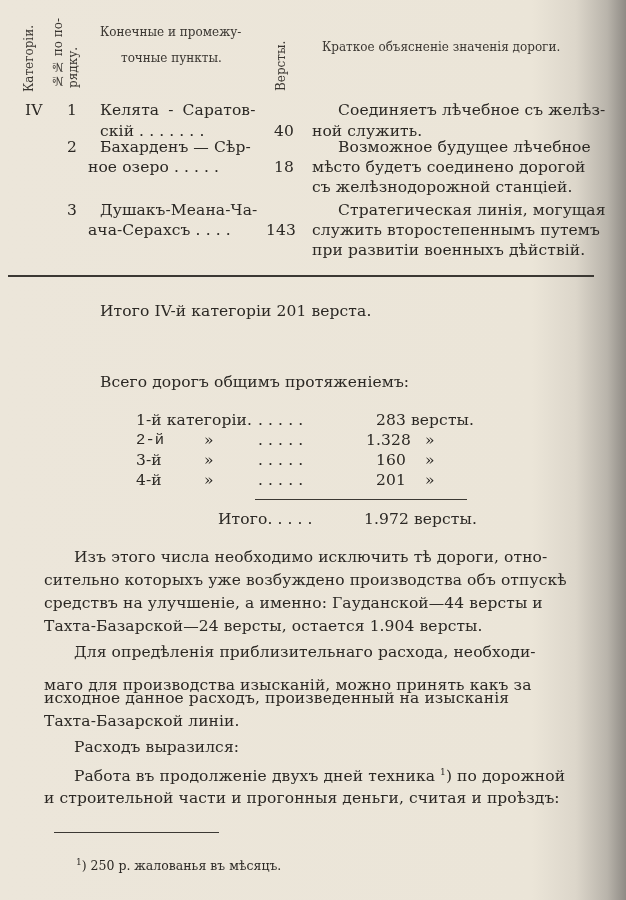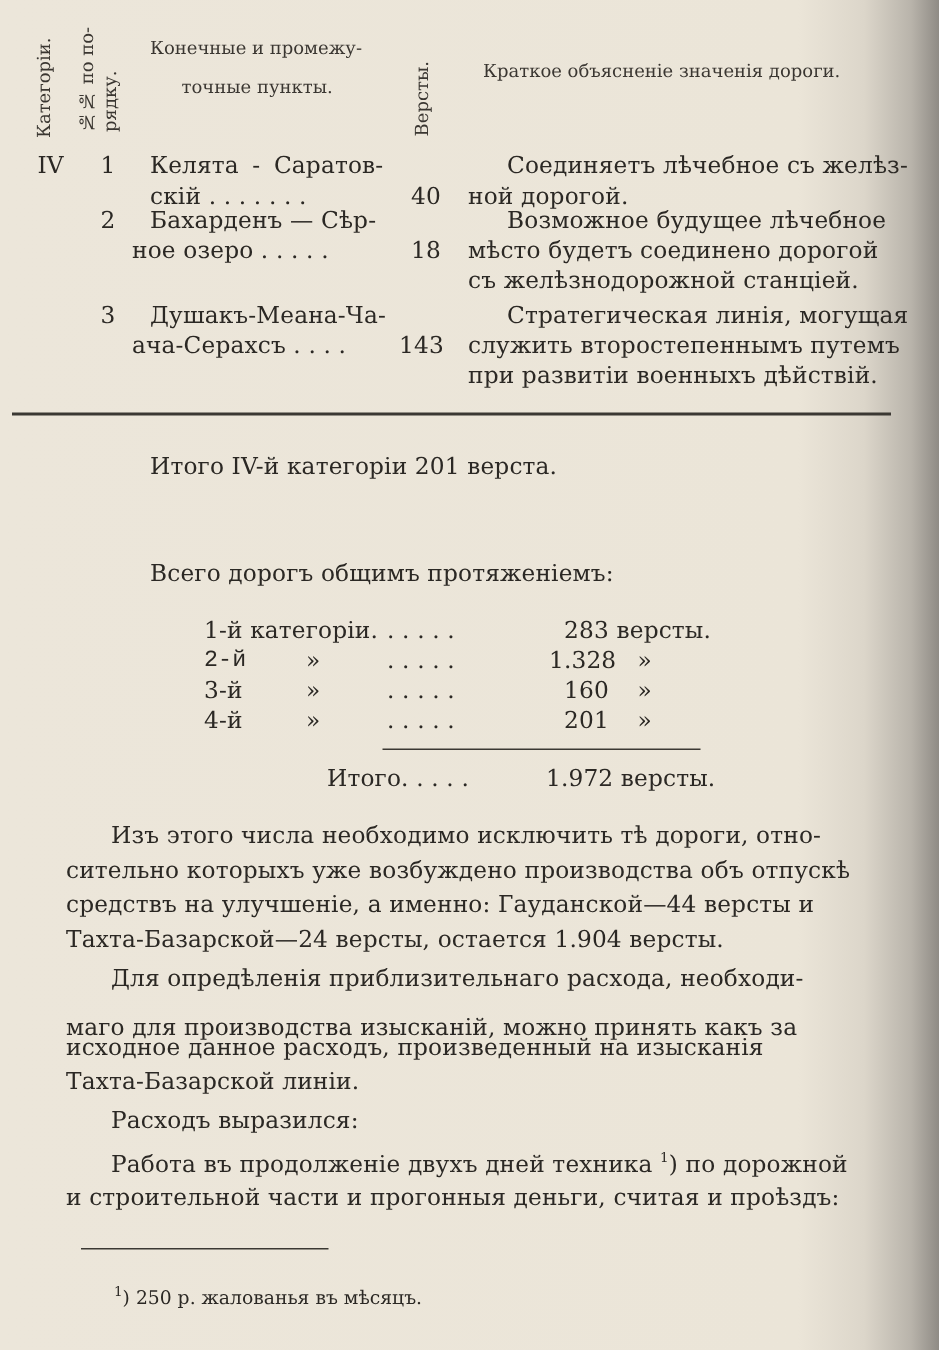--- a/index.html
+++ b/index.html
@@ -31,21 +31,21 @@
 <div class="vert" style="left:274px; top:37px; height:54px;">Версты.</div>
 <div class="abs hdr" style="left:322px; top:40px;">Краткое объясненіе значенія дороги.</div>
 
 <div class="abs t" style="left:25px; top:101px;">IV</div>
 
 <div class="abs t" style="left:67px; top:101px;">1</div>
 <div class="abs t" style="left:100px; top:101px; word-spacing:4px;">Келята - Саратов-</div>
 <div class="abs t" style="left:100px; top:122px;">скій . . . . . . .</div>
 <div class="abs t" style="left:274px; top:122px;">40</div>
 <div class="abs t" style="left:338px; top:101px;">Соединяетъ лѣчебное съ желѣз-</div>
-<div class="abs t" style="left:312px; top:122px;">ной дорогой.</div>
+<div class="abs t" style="left:312px; top:122px;">ной служить.</div>
 
 <div class="abs t" style="left:67px; top:138px;">2</div>
 <div class="abs t" style="left:100px; top:138px;">Бахарденъ — Сѣр-</div>
 <div class="abs t" style="left:88px; top:158px;">ное озеро . . . . .</div>
 <div class="abs t" style="left:274px; top:158px;">18</div>
 <div class="abs t" style="left:338px; top:138px;">Возможное будущее лѣчебное</div>
 <div class="abs t" style="left:312px; top:158px;">мѣсто будетъ соединено дорогой</div>
 <div class="abs t" style="left:312px; top:178px;">съ желѣзнодорожной станціей.</div>
 
 <div class="abs t" style="left:67px; top:201px;">3</div>

